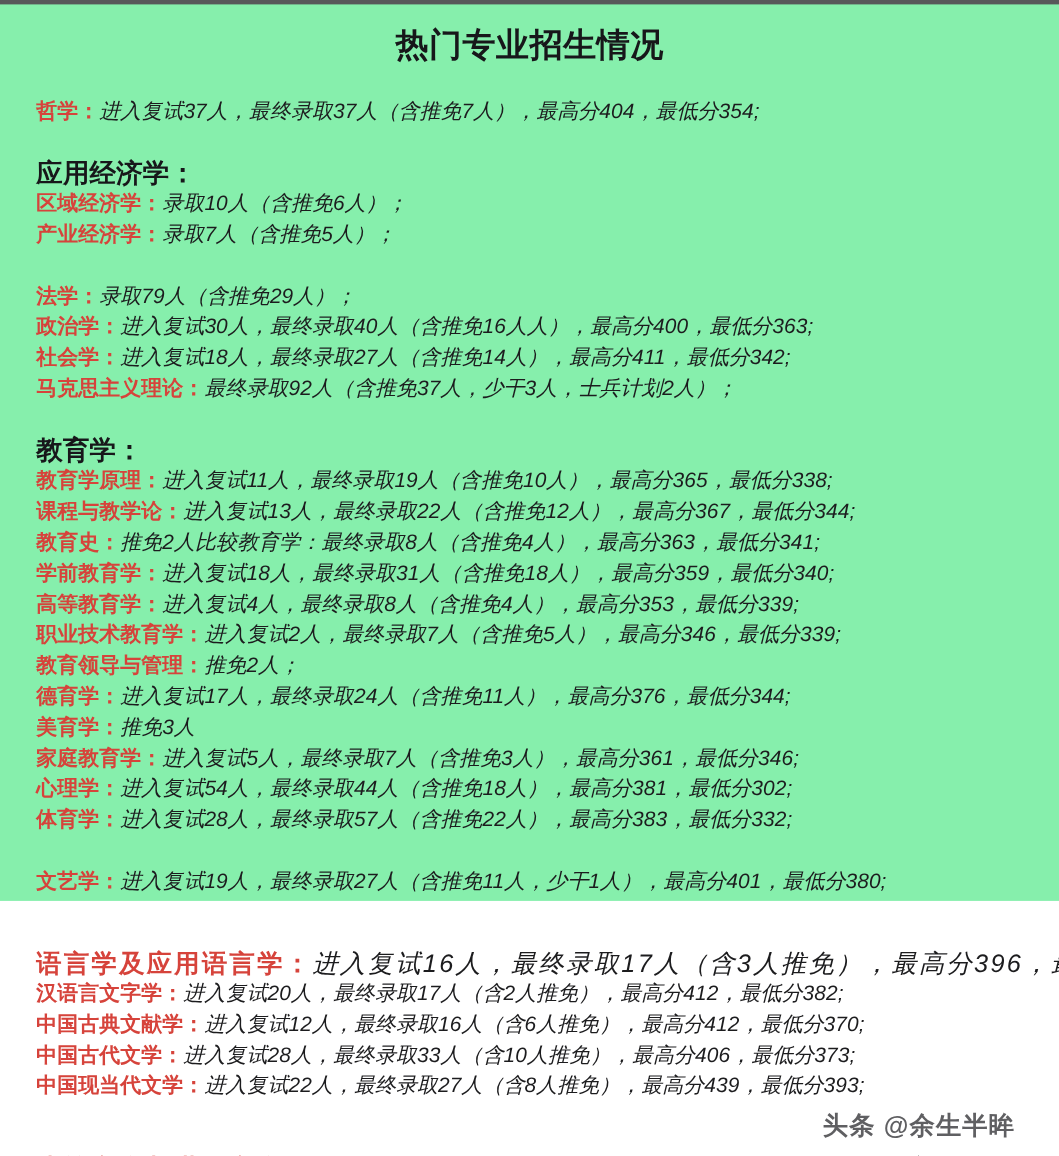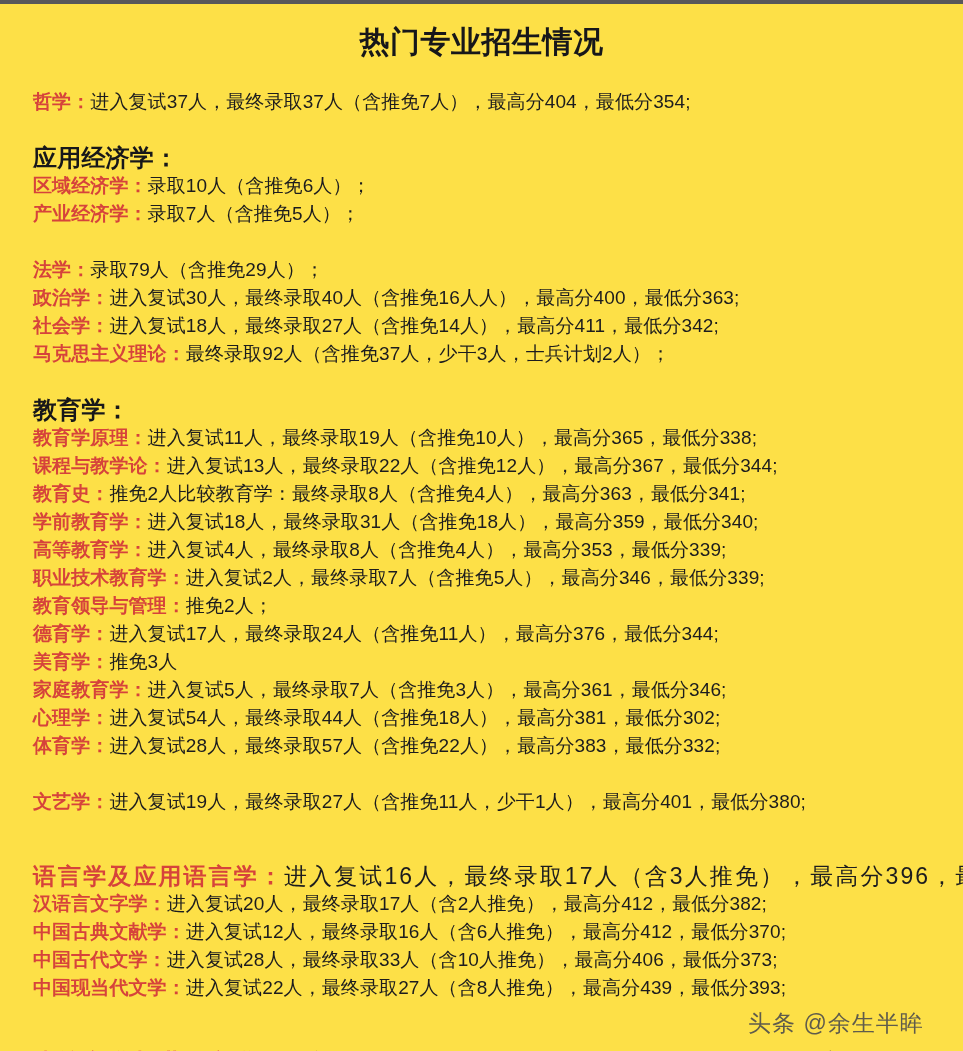--- a/index.html
+++ b/index.html
@@ -10,22 +10,22 @@
     width: 963px;
     height: 1051px;
     background: #ffffff;
     font-family: "Liberation Sans", "DejaVu Sans", sans-serif;
     overflow: hidden;
     position: relative;
   }
   #page {
     position: relative;
     width: 963px;
-    height: 1051px;
-    background: #fde047;
+    height: 819px;
+    background: #86efac;
   }
   .top-rule {
     position: absolute;
     top: 0;
     left: 0;
     width: 963px;
     height: 4px;
     background: #58585a;
   }
   .page-title {
@@ -73,27 +73,28 @@
     white-space: nowrap;
     letter-spacing: 0.2px;
   }
   .major {
     font-weight: 700;
     color: #d6433b;
     text-align: right;
   }
   .body-txt {
     color: #1c1c1e;
+    font-style: italic;
   }
   .watermark {
     position: absolute;
     left: 748px;
     top: 1008px;
     font-size: 23px;
-    font-weight: 400;
+    font-weight: 700;
     color: #4a4a4d;
     opacity: 0.88;
     letter-spacing: 1px;
     white-space: nowrap;
   }
 </style>
 </head>
 <body>
 
 <div id="page">

